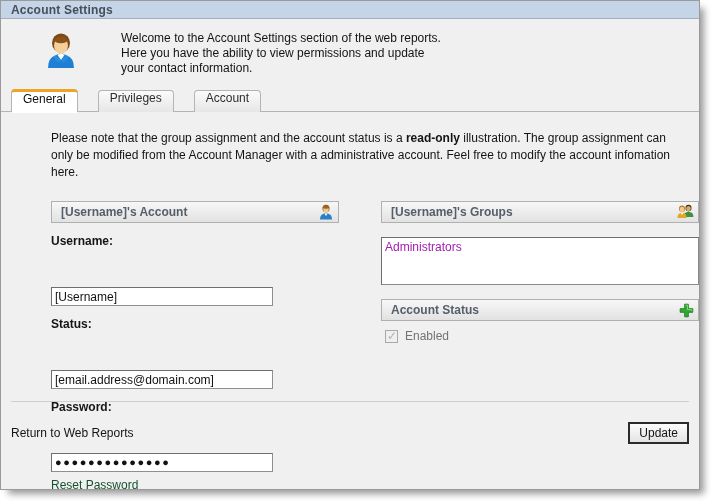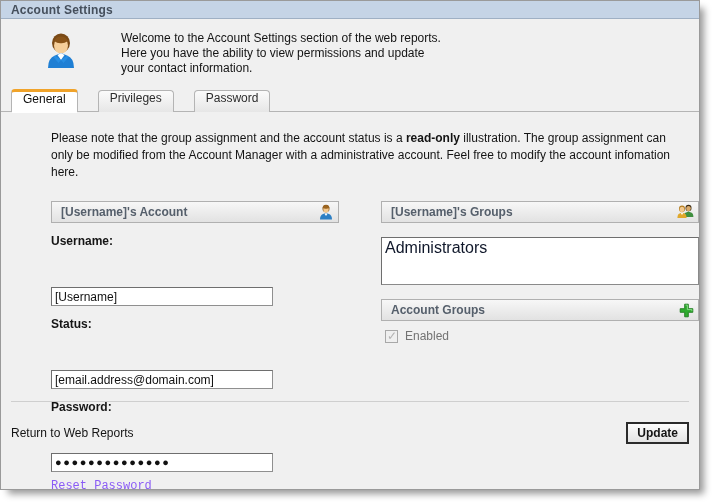--- a/index.html
+++ b/index.html
@@ -177,41 +177,40 @@
     margin-top: 36px;
   }
   .pw-dots {
     letter-spacing: 1.6px;
     font-size: 11px;
     line-height: 17px;
   }
   .link-row { padding-top: 6px; }
   a.reset-link {
     font-size: 12px;
-    color: #8b5cf6;
+    color: #14532d;
     text-decoration: none;
-    font-family: Liberation Mono, monospace;
   }
 
   
   .groups-wrap { padding-top: 14px; }
   .listbox {
     width: 318px;
     height: 48px;
     box-sizing: border-box;
     border: 1px solid #8a8a8a;
     border-top-color: #6e6e6e;
     border-left-color: #6e6e6e;
     background: #ffffff;
     padding: 2px 0 0 3px;
     overflow: hidden;
   }
   .list-item {
-    font-size: 16px;
-    color: #0f172a;
+    font-size: 12px;
+    color: #a21caf;
     line-height: 15px;
   }
 
   
   .status-wrap { padding-top: 14px; }
   .checkrow {
     display: flex;
     align-items: center;
     padding: 8px 0 0 4px;
   }
@@ -263,21 +262,20 @@
     min-width: 54px;
     height: 22px;
     box-sizing: border-box;
     border: 2px solid #2b2b2b;
     background: linear-gradient(#fdfdfd, #e3e3e3);
     font-family: "Liberation Sans", sans-serif;
     font-size: 12px;
     color: #141414;
     padding: 0 9px;
     cursor: pointer;
-    font-weight: bold;
   }
 
   
   .icon { display: inline-block; line-height: 0; }
 </style>
 </head>
 <body>
 
 <div id="window">
 
@@ -307,21 +305,21 @@
   </div>
 
   <div id="tabstrip">
     <div class="tab active">
       <span>General</span>
     </div>
     <div class="tab">
       <span>Privileges</span>
     </div>
     <div class="tab">
-      <span>Password</span>
+      <span>Account</span>
     </div>
   </div>
 
   <div id="content">
 
     <div id="note"><span>Please note that the group assignment and the account status is a </span><b>read-only</b><span> illustration. The group assignment can only be modified from the Account Manager with a administrative account. Feel free to modify the account infomation here.</span></div>
 
     <div class="columns">
 
       <div class="col-left">
@@ -375,21 +373,21 @@
         </div>
 
         <div class="groups-wrap">
           <div class="listbox">
             <div class="list-item">Administrators</div>
           </div>
         </div>
 
         <div class="status-wrap">
           <div class="panel-header status">
-            <span class="ph-label">Account Groups</span>
+            <span class="ph-label">Account Status</span>
             <span class="icon">
               <svg width="15" height="15" viewBox="0 0 15 15">
                 <path d="M5.7 1.2 H9.3 V5.7 H13.8 V9.3 H9.3 V13.8 H5.7 V9.3 H1.2 V5.7 H5.7 Z" fill="#2fac2f" stroke="#1d7a1d" stroke-width="0.9" stroke-linejoin="round"></path>
                 <path d="M6.6 2.1 H8.4 V6.6 H12.9 V8.2" fill="none" stroke="#8ede8e" stroke-width="0.9"></path>
               </svg>
             </span>
           </div>
           <div class="checkrow">
             <span class="checkbox">
               <span class="tick">✓</span>

